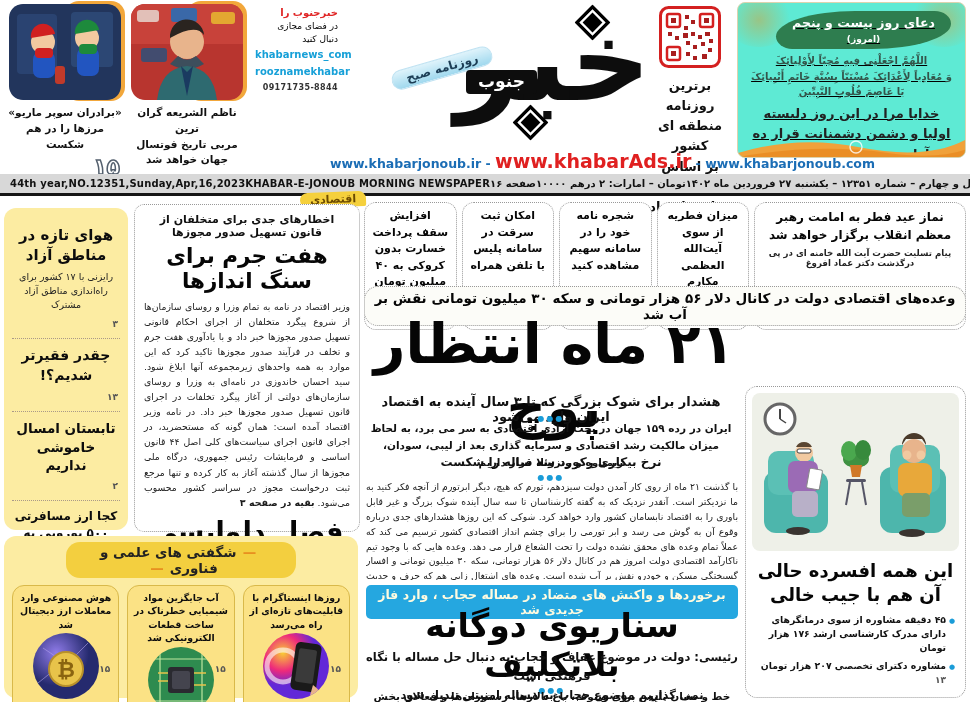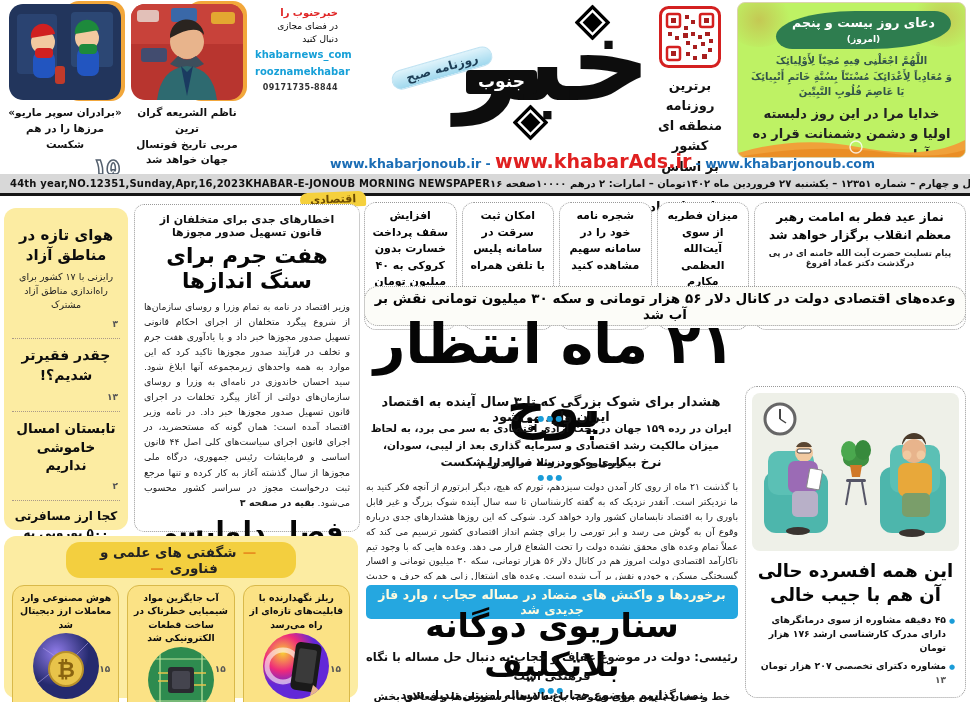--- a/index.html
+++ b/index.html
@@ -34,22 +34,22 @@
   .jonoub { background:#0d0d0d; color:#fff; font-size:17px; font-weight:bold;
     padding:1px 12px 3px; border-radius:4px; }
   .diamond { width:25px; height:25px; background:#000; transform:rotate(45deg);
     border:3px solid #000; box-shadow:inset 0 0 0 2.5px #fff; }
 
   
   .qrbox { width:88px; text-align:center; }
   .qrbox .qcap { font-size:13px; font-weight:bold; line-height:1.55; color:#111; margin-top:4px; }
 
   
-  .prayer { width:229px; height:156px; background:#bef264; border:1px solid #dcd3ae; border-radius:8px;
-    overflow:hidden; }
+  .prayer { width:229px; height:156px; background:#5eead4; border:1px solid #dcd3ae; border-radius:8px;
+    overflow:hidden;text-decoration:underline; }
   .prayer .flor { position:absolute; width:70px; height:54px; border-radius:50%;
     background:radial-gradient(circle, rgba(201,166,70,.55), rgba(201,166,70,0) 70%); }
   .prayer .ptitle { position:relative; margin:8px 14px 2px auto; width:175px; background:#2e7d4f;
     color:#fff; font-size:12.5px; font-weight:bold; text-align:center; padding:4px 6px;
     border-radius:50% 18px 50% 18px / 28px 14px 28px 14px; }
   .prayer .badge { font-size:9px; }
   .prayer .arab { font-size:10px; font-weight:bold; color:#33544a; text-align:center; line-height:1.55; margin-top:4px; }
   .prayer .trans { font-size:13px; font-weight:bold; color:#222; text-align:center; line-height:1.6; margin:4px 10px 8px; }
   .prayer svg.wave { position:absolute; bottom:0; left:0; }
 
@@ -313,21 +313,21 @@
     <div class="attr">رییس کمیسیون عمران مجلس:</div>
     <div class="quote"><span>دولت مستاجران را به امان خدا رها کرده است</span>
       <span class="pgsm">۳</span>
     </div>
   </div>
 
   <div class="abs science" style="left:4px; top:536px;">
     <div class="hdr"><span>شگفتی های علمی و فناوری</span></div>
     <div class="cards">
       <div class="scard">
-        <div class="st">ریلز نگهدارنده با قابلیت‌های تازه‌ای از راه می‌رسد</div>
+        <div class="st">روزها اینستاگرام با قابلیت‌های تازه‌ای از راه می‌رسد</div>
         <span class="pgsm pg">۱۵</span>
         <div class="circ">
           <svg width="66" height="66" viewBox="0 0 66 66">
             <defs>
                 <radialGradient id="ig" cx="30%" cy="30%">
                   <stop offset="0%" stop-color="#f9ce34"></stop>
                   <stop offset="55%" stop-color="#ee2a7b"></stop>
                   <stop offset="100%" stop-color="#6228d7"></stop>
                 </radialGradient>
               </defs>

